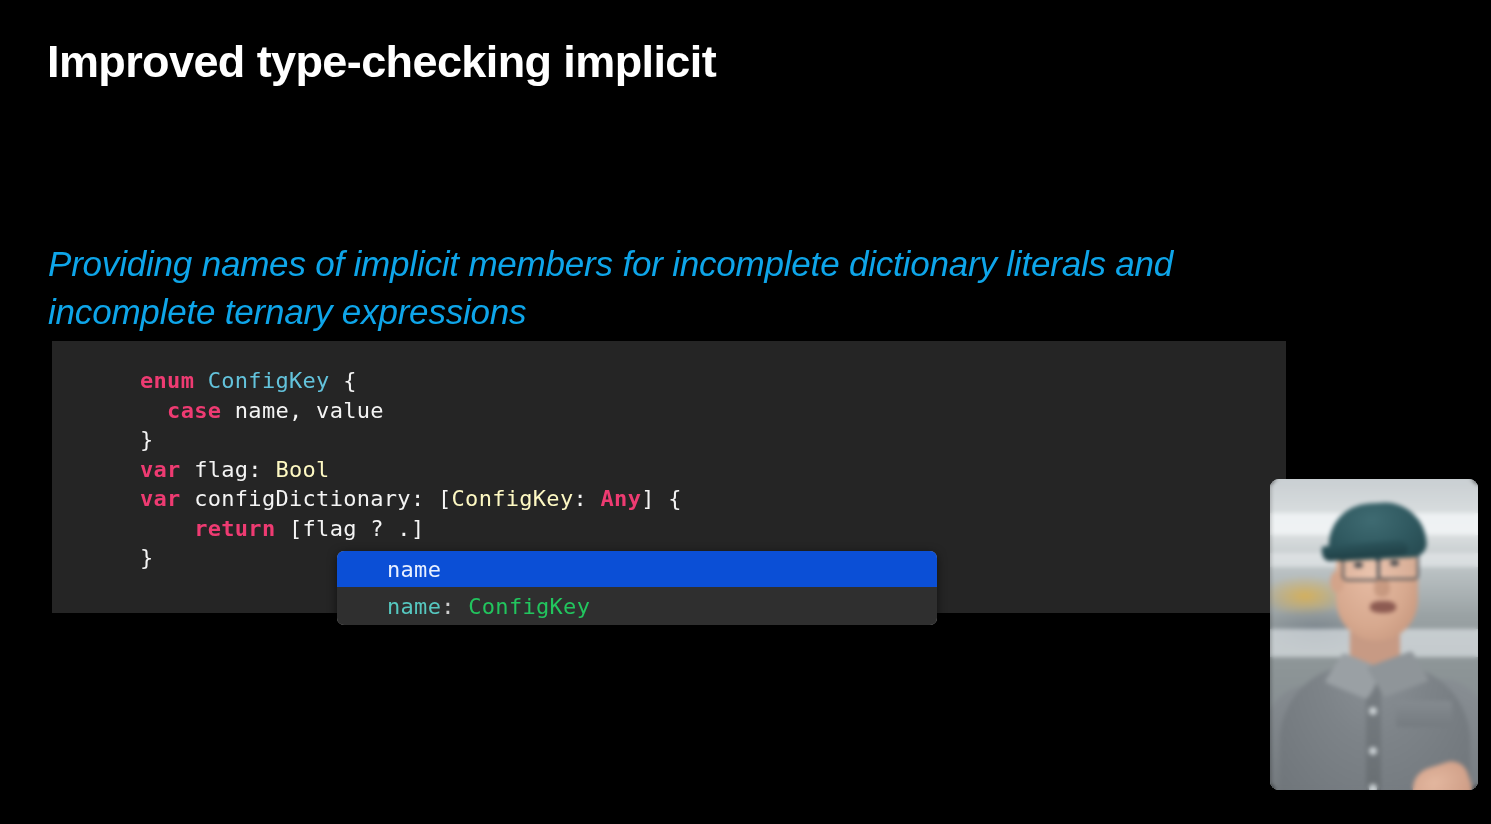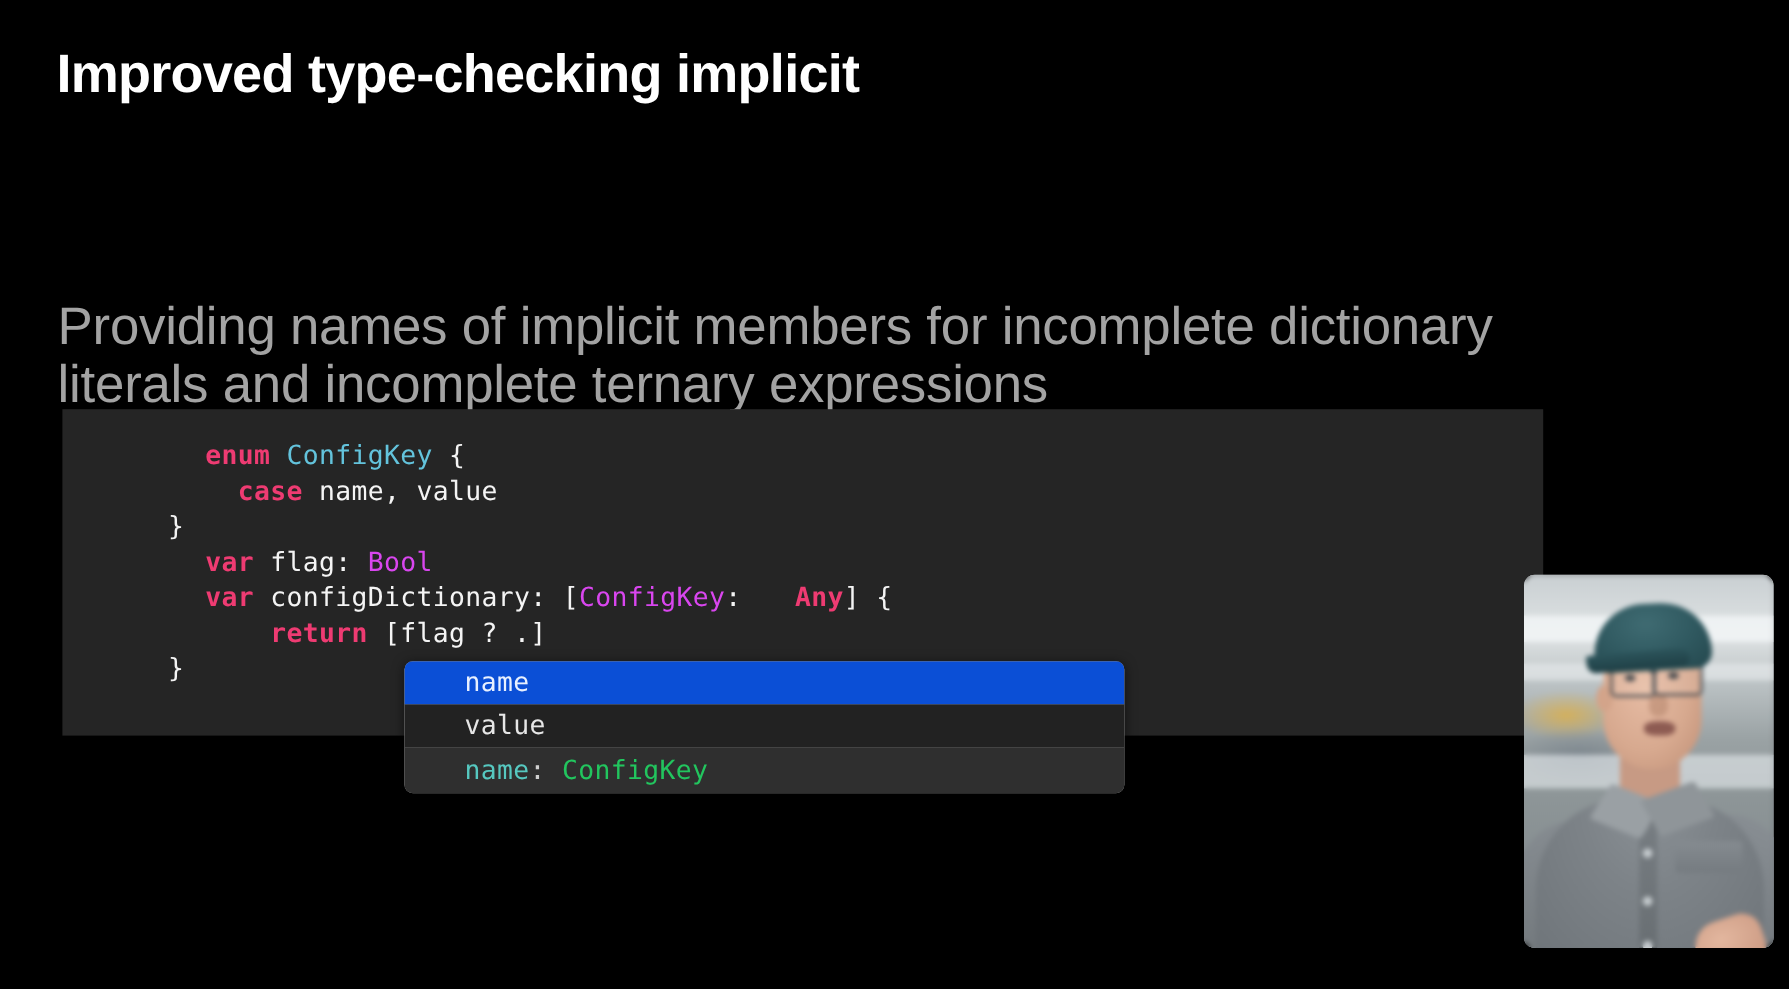--- a/index.html
+++ b/index.html
@@ -34,25 +34,26 @@
     line-height: 60px;
     white-space: nowrap;
   }
 
   
   .slide-subtitle {
     position: absolute;
     left: 48px;
     top: 205px;
     width: 1290px;
-    font-size: 44px;
+    font-size: 35px;
     font-weight: normal;
     letter-spacing: -0.2px;
-    color: #a3a3a3;
+    color: #0ea5e9;
     line-height: 48px;
+    font-style: italic;
   }
 
   
   .code-block {
     position: absolute;
     left: 52px;
     top: 341px;
     width: 1234px;
     height: 272px;
     background: #252525;
@@ -62,23 +63,23 @@
   .code-lines {
     font-family: "DejaVu Sans Mono", "Liberation Mono", monospace;
     font-size: 22px;
     line-height: 29.5px;
     color: #f4f4f4;
     white-space: pre;
     letter-spacing: 0.3px;
   }
   .code-lines .ln { display: block; height: 29.5px; }
 
-  .tok-kw   { color: #ee3b72; font-weight: bold; margin-left: 31px; }
+  .tok-kw   { color: #ee3b72; font-weight: bold; }
   .tok-type-cyan { color: #63c3dc; }
-  .tok-type-lav  { color: #d946ef; text-align: center; }
+  .tok-type-lav  { color: #fef9c3; text-align: center; }
   .tok-plain { color: #f4f4f4; }
 
   
   .autocomplete {
     position: absolute;
     left: 337px;
     top: 551px;
     width: 600px;
     border-radius: 7px;
     overflow: hidden;
@@ -346,21 +347,20 @@
 
   <p class="slide-subtitle">Providing names of implicit members for incomplete dictionary literals and incomplete ternary expressions</p>
 
   <div class="code-block">
     <div class="code-lines"><span class="ln"><span class="tok-kw">enum</span><span class="tok-plain"> </span><span class="tok-type-cyan">ConfigKey</span><span class="tok-plain"> {</span></span><span class="ln"><span class="tok-plain">  </span><span class="tok-kw">case</span><span class="tok-plain"> name, value</span></span><span class="ln"><span class="tok-plain">}</span></span><span class="ln"><span class="tok-kw">var</span><span class="tok-plain"> flag: </span><span class="tok-type-lav">Bool</span></span><span class="ln"><span class="tok-kw">var</span><span class="tok-plain"> configDictionary: [</span><span class="tok-type-lav">ConfigKey</span><span class="tok-plain">: </span><span class="tok-kw">Any</span><span class="tok-plain">] {</span></span><span class="ln"><span class="tok-plain">    </span><span class="tok-kw">return</span><span class="tok-plain"> [flag ? .]</span></span><span class="ln"><span class="tok-plain">}</span></span></div>
   </div>
 
   <div class="autocomplete">
     <div class="ac-rows">
         <div class="ac-row selected"><span>name</span></div>
-        <div class="ac-row normal"><span>value</span></div>
         <div class="ac-row detail"><span class="ac-detail-name">name</span><span class="ac-detail-colon">: </span><span class="ac-detail-type">ConfigKey</span></div>
       </div>
   </div>
 
   <div class="presenter">
     <div class="pres-bg"></div>
     <div class="pres-bg-line l1"></div>
     <div class="pres-bg-line l2"></div>
     <div class="pres-bg-blob-a"></div>
     <div class="pres-bg-blob-b"></div>

